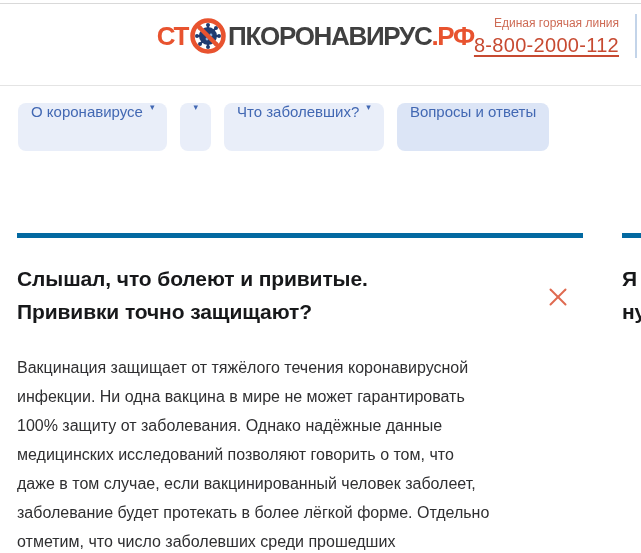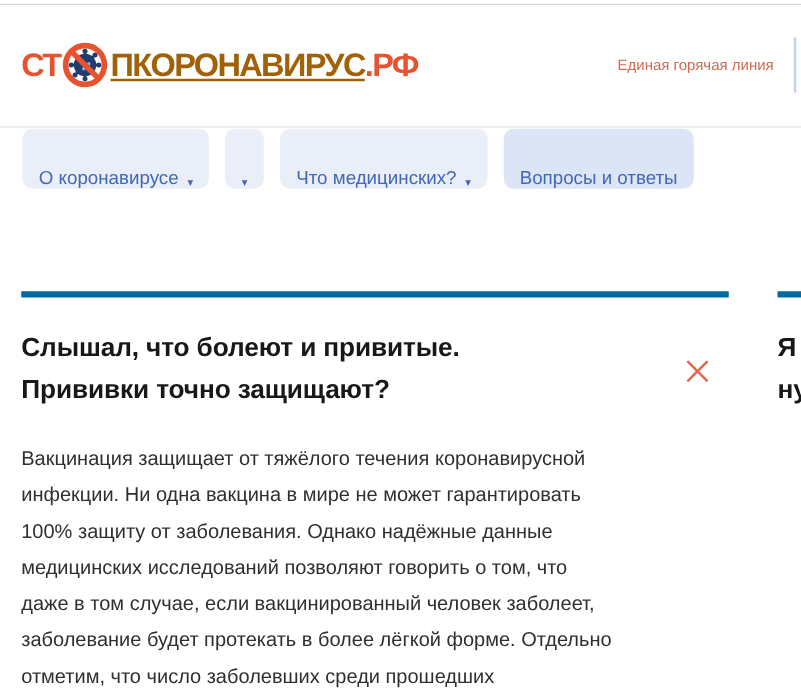--- a/index.html
+++ b/index.html
@@ -13,53 +13,53 @@
   }
 
   
   .top-hairline {
     position: absolute; top: 3px; left: 0; width: 641px; height: 1px;
     background: #d9d9d9;
   }
 
   
   .header {
-    position: absolute; top: 20px; left: 0; width: 641px; height: 82px;
-    display: flex; align-items: center; justify-content: space-between;
+    position: absolute; top: 4px; left: 0; width: 641px; height: 82px;
+    display: flex; align-items: center; justify-content: flex-end;
     padding: 0 4px 17px 17px;
     border-bottom: 1px solid #e4e4e4;
   }
   .logo {
     display: flex; align-items: center;
     font-weight: 800; font-size: 26px; letter-spacing: -1.3px;
     white-space: nowrap; cursor: pointer;
   }
   .logo .orange { color: #e8532f; }
-  .logo .navy   { color: #a16207; text-decoration: underline; }
+  .logo .navy   { color: #404040; }
   .logo svg { display: block; margin: 0 1px; }
 
   .header-right { display: flex; align-items: center; }
   .hotline { text-align: right; margin-right: 16px; }
   .hotline-label {
     color: #ce6b55; font-size: 12px; line-height: 16px; display: block;
   }
   .hotline-phone {
     color: #c74a31; font-size: 20px; line-height: 24px; display: inline-block;
     margin-top: 2px; text-decoration: underline; text-underline-offset: 3px;
     letter-spacing: 0.3px; cursor: pointer;
   }
   .v-divider { width: 2px; height: 44px; background: #c3d4e9; }
 
   
   .nav {
     position: absolute; top: 103px; left: 18px;
     display: flex; gap: 13px; white-space: nowrap;
   }
   .nav-btn {
-    display: inline-flex; align-items: flex-end; gap: 7px;
+    display: inline-flex; align-items: flex-start; gap: 7px;
     height: 48px; padding: 0 13px;
     background: #e9eef9; border: none; border-radius: 8px;
     color: #4268b3; font-size: 15px;
     font-family: "Liberation Sans", sans-serif;
     cursor: pointer;
   }
   .nav-btn.active { background: #dce5f6; }
   .nav-arrow { font-size: 9px; line-height: 1; color: #4268b3; }
 
   
@@ -126,35 +126,36 @@
         <line x1="8.5" y1="8.5" x2="29.5" y2="29.5" stroke="#e8532f" stroke-width="4.5"></line>
       </svg>
     </span>
     <span class="navy">ПКОРОНАВИРУС</span>
     <span class="orange">.РФ</span>
   </div>
 
   <div class="header-right">
     <div class="hotline">
       <span class="hotline-label">Единая горячая линия</span>
+      <a class="hotline-phone">8-800-2000-112</a>
     </div>
     <div class="v-divider"></div>
   </div>
 </div>
 
 <nav class="nav">
   <button class="nav-btn">
     <span>О коронавирусе</span>
     <span class="nav-arrow">▾</span>
   </button>
   <button class="nav-btn">
     <span class="nav-arrow">▾</span>
   </button>
   <button class="nav-btn">
-    <span>Что медицинских?</span>
+    <span>Что заболевших?</span>
     <span class="nav-arrow">▾</span>
   </button>
   <button class="nav-btn active">
     <span>Вопросы и ответы</span>
   </button>
 </nav>
 
 <main class="cards">
 
   <section class="card card-main">

